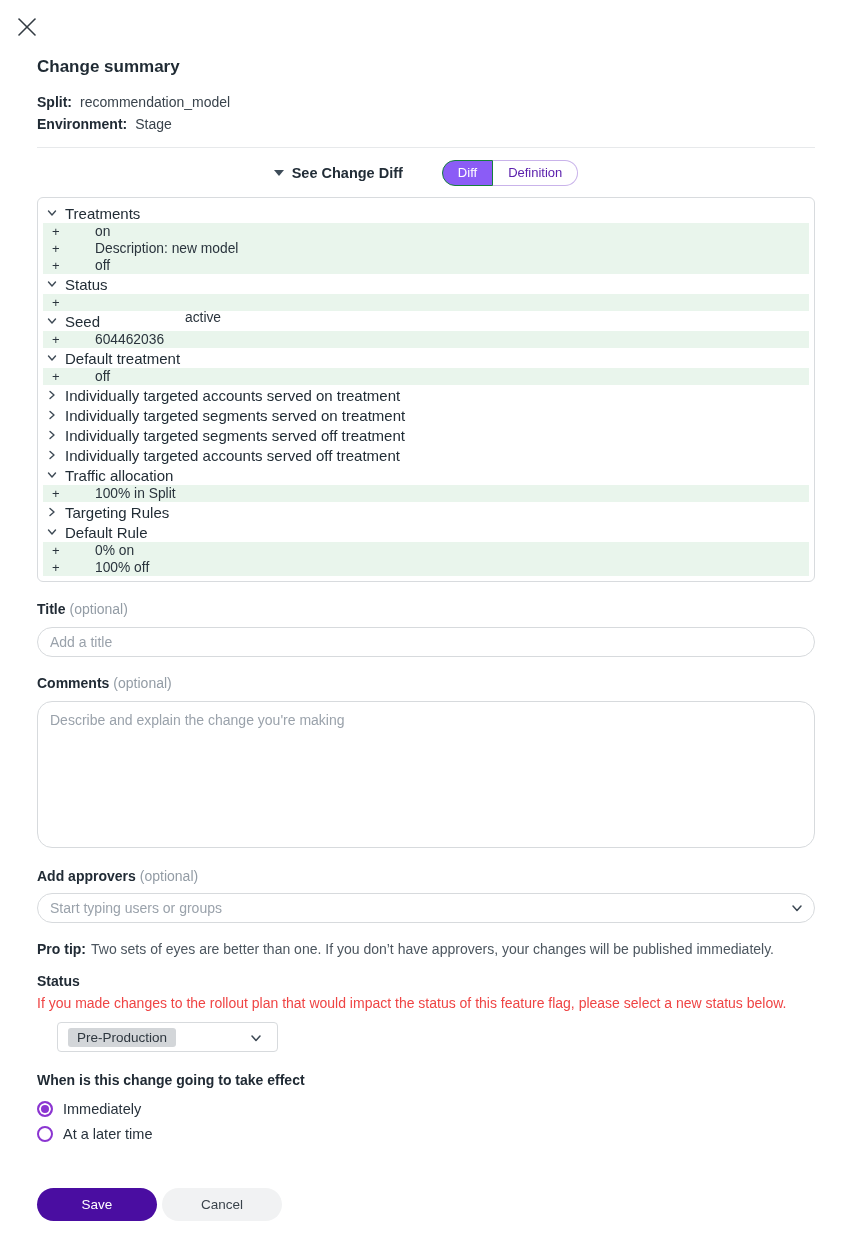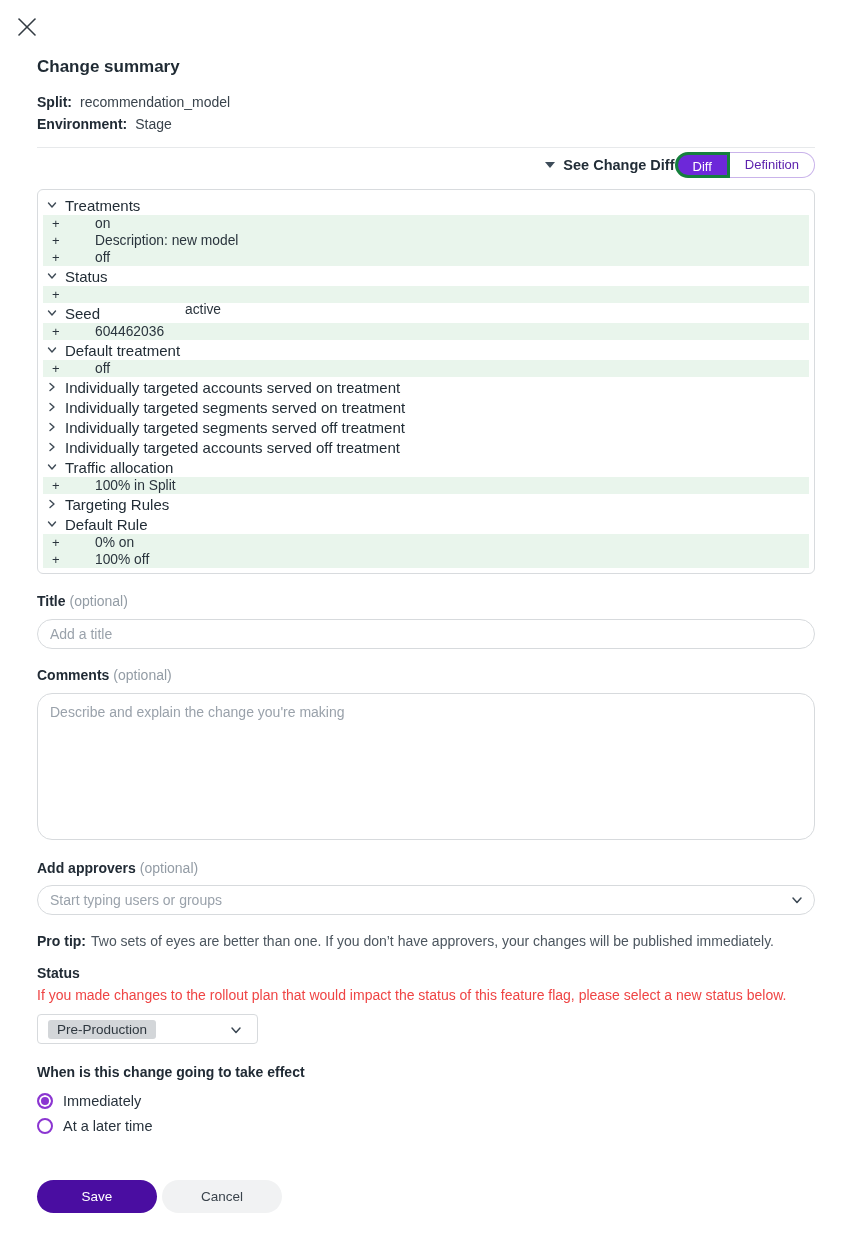--- a/index.html
+++ b/index.html
@@ -19,36 +19,36 @@
   .content { margin-left: 37px; width: 778px; }
 
   h1.page-title { padding-top: 57px; font-size: 17px; font-weight: 700; color: #1f2a33; }
 
   .meta { margin-top: 14px; font-size: 14px; color: #39434c; }
   .meta-row { line-height: 22px; }
   .meta-row .k { font-weight: 700; color: #212b35; margin-right: 8px; }
 
   .divider { margin-top: 12px; border-top: 1px solid #e7e9eb; }
 
-  .diff-header { margin-top: 4px; display: flex; align-items: center; justify-content: flex-end; }
+  .diff-header { margin-top: 12px; display: flex; align-items: center; justify-content: center; gap: 39px; }
   .diff-toggle-left { display: flex; align-items: center; gap: 8px; cursor: pointer; }
   .tri-down {
     width: 0; height: 0;
     border-left: 5px solid transparent; border-right: 5px solid transparent;
     border-top: 6px solid #3e4c59;
   }
   .diff-header-label { font-size: 14.5px; font-weight: 700; color: #222d37; }
 
   .seg-group { display: flex; }
   .seg-btn {
     height: 26px; font-size: 13px; padding: 0 15px;
     cursor: pointer; font-family: inherit; line-height: 24px;
   }
   .seg-btn.active {
-    background: #6d28d9; color: #ffffff; border: 3px solid #15803d;
+    background: #8b5cf6; color: #ffffff; border: 1px solid #15803d;
     border-radius: 13px 0 0 13px;
   }
   .seg-btn.inactive {
     background: #ffffff; color: #5c21ad; border: 1px solid #c9b3ea;
     border-left: none; border-radius: 0 13px 13px 0;
   }
 
   .diff-panel {
     margin-top: 11px;
     border: 1px solid #d8dbde; border-radius: 6px;
@@ -81,21 +81,21 @@
 
   .pro-tip { margin-top: 16px; font-size: 14px; line-height: 20px; color: #4c565f; }
   .pro-tip .k { font-weight: 700; color: #212b35; margin-right: 5px; }
 
   .status-help { margin-top: 4px; font-size: 14px; line-height: 20px; color: #ef4444; max-width: 772px; }
 
   .select-box {
     margin-top: 9px; width: 221px; height: 30px;
     border: 1px solid #d7dadd; border-radius: 4px;
     display: flex; align-items: center; padding: 0 10px;
-    cursor: pointer; background: #fff; position: relative;
+    cursor: pointer; background: #fff; position: relative; margin-left: 20px;
   }
   .status-badge {
     background: #d3d6d9; color: #2e373f;
     border-radius: 3px; padding: 2px 9px; font-size: 13.5px;
   }
   .select-box .chev-icon { position: absolute; right: 14px; top: 8px; }
 
   .effect-label { margin-top: 20px; font-size: 14px; font-weight: 700; color: #212b35; }
   .radio-group { margin-top: 8px; }
   .radio-row { display: flex; align-items: center; gap: 10px; height: 25px; cursor: pointer; }

